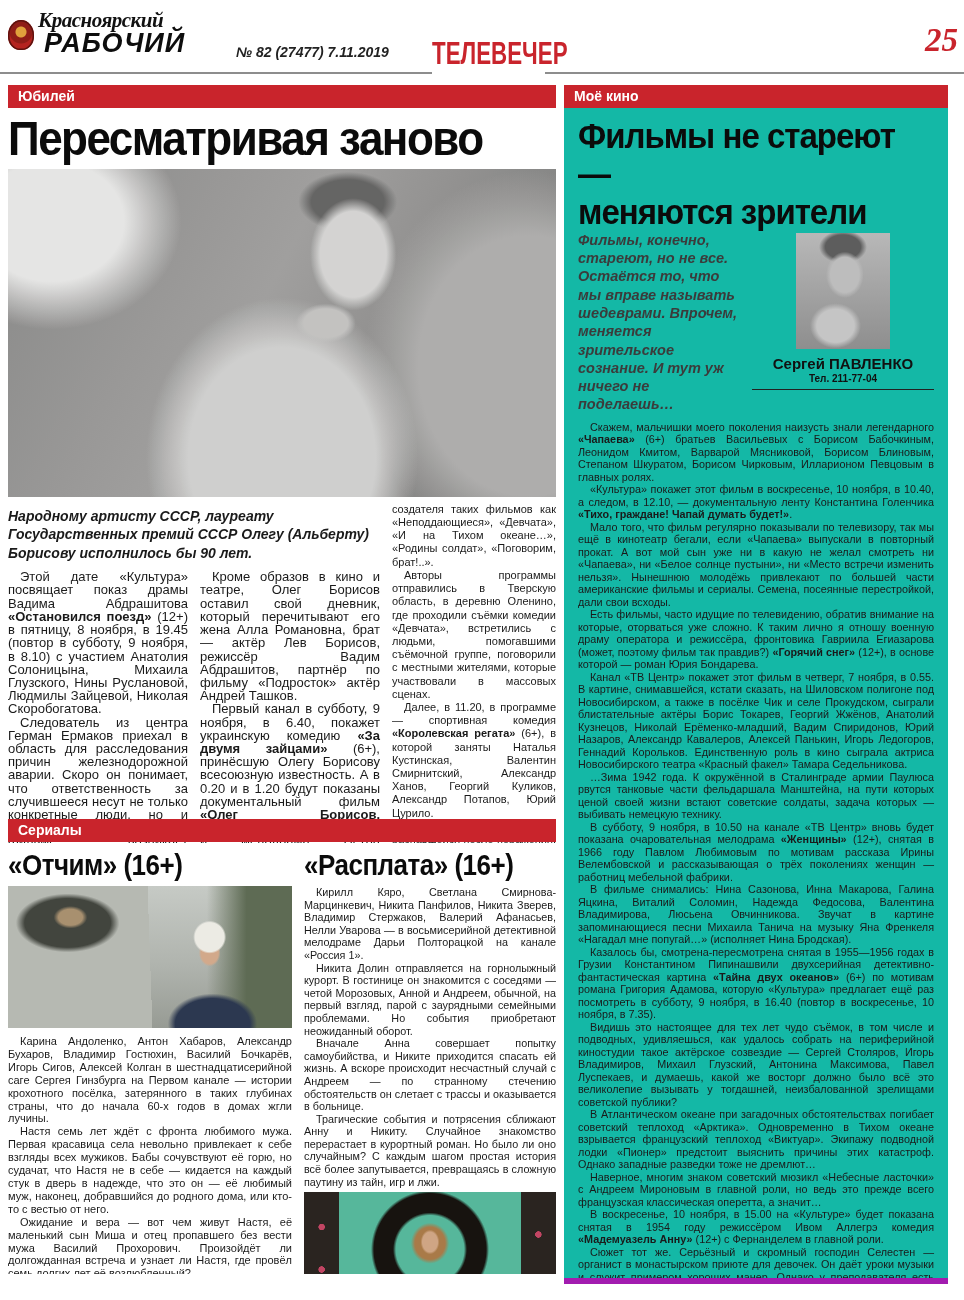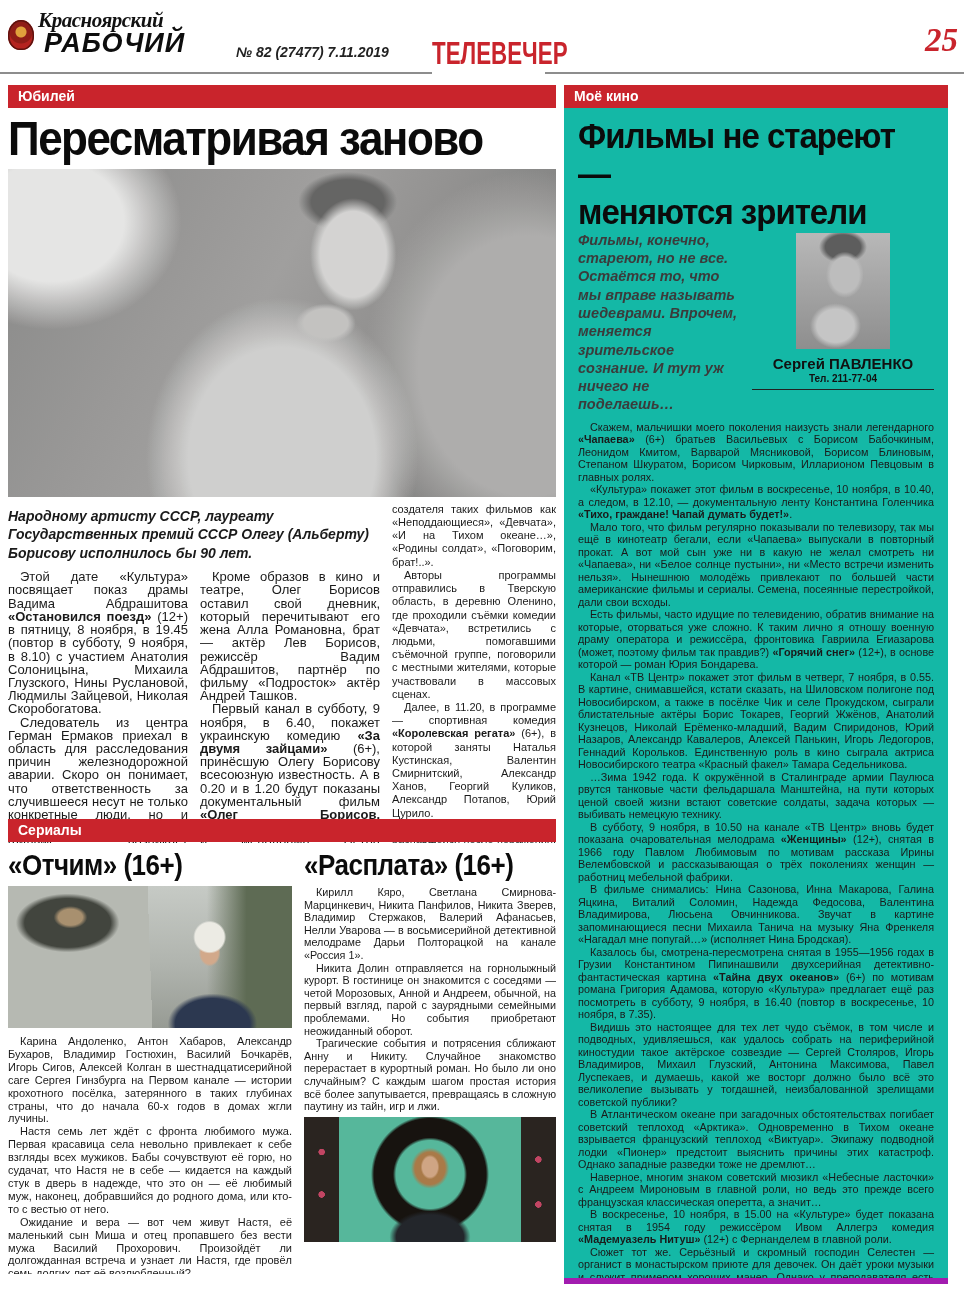--- a/index.html
+++ b/index.html
@@ -154,20 +154,21 @@
           <p>Карина Андоленко, Антон Хабаров, Александр Бухаров, Владимир Гостюхин, Василий Бочкарёв, Игорь Сигов, Алексей Колган в шестнадцатисерийной саге Сергея Гинзбурга на Первом канале — истории крохотного посёлка, затерянного в таких глубинах страны, что до начала 60-х годов в домах жгли лучины.</p>
           <p>Настя семь лет ждёт с фронта любимого мужа. Первая красавица села невольно привлекает к себе взгляды всех мужиков. Бабы сочувствуют её горю, но судачат, что Настя не в себе — кидается на каждый стук в дверь в надежде, что это он — её любимый муж, наконец, добравшийся до родного дома, или кто-то с вестью от него.</p>
           <p>Ожидание и вера — вот чем живут Настя, её маленький сын Миша и отец пропавшего без вести мужа Василий Прохорович. Произойдёт ли долгожданная встреча и узнает ли Настя, где провёл семь долгих лет её возлюбленный?</p>
         </div>
       </div>
       <div class="ser-col-r">
         <div class="ser-title">«Расплата» (16+)</div>
         <div class="ser-txt ras-txt">
           <p>Кирилл Кяро, Светлана Смирнова-Марцинкевич, Никита Панфилов, Никита Зверев, Владимир Стержаков, Валерий Афанасьев, Нелли Уварова — в восьмисерийной детективной мелодраме Дарьи Полторацкой на канале «Россия 1».</p>
           <p>Никита Долин отправляется на горнолыжный курорт. В гостинице он знакомится с соседями — четой Морозовых, Анной и Андреем, обычной, на первый взгляд, парой с заурядными семейными проблемами. Но события приобретают неожиданный оборот.</p>
+          <p>Вначале Анна совершает попытку самоубийства, и Никите приходится спасать ей жизнь. А вскоре происходит несчастный случай с Андреем — по странному стечению обстоятельств он слетает с трассы и оказывается в больнице.</p>
           <p>Трагические события и потрясения сближают Анну и Никиту. Случайное знакомство перерастает в курортный роман. Но было ли оно случайным? С каждым шагом простая история всё более запутывается, превращаясь в сложную паутину из тайн, игр и лжи.</p>
         </div>
         <div class="ras-photo"></div>
       </div>
     </div>
   </div>
 
   <div class="mykino">
     <div class="bar">Моё кино</div>
     <div class="cream">
@@ -188,20 +189,20 @@
         <p>Мало того, что фильм регулярно показывали по телевизору, так мы ещё в кинотеатр бегали, если «Чапаева» выпускали в повторный прокат. А вот мой сын уже ни в какую не желал смотреть ни «Чапаева», ни «Белое солнце пустыни», ни «Место встречи изменить нельзя». Нынешнюю молодёжь привлекают по большей части американские фильмы и сериалы. Семена, посеянные перестройкой, дали свои всходы.</p>
         <p><span>Есть фильмы, часто идущие по телевидению, обратив внимание на которые, оторваться уже сложно. К таким лично я отношу военную драму оператора и режиссёра, фронтовика Гавриила Егиазарова (может, поэтому фильм так правдив?) </span><span class="b">«Горячий снег»</span><span> (12+), в основе которой — роман Юрия Бондарева.</span></p>
         <p>Канал «ТВ Центр» покажет этот фильм в четверг, 7 ноября, в 0.55. В картине, снимавшейся, кстати сказать, на Шиловском полигоне под Новосибирском, а также в посёлке Чик и селе Прокудском, сыграли блистательные актёры Борис Токарев, Георгий Жжёнов, Анатолий Кузнецов, Николай Ерёменко-младший, Вадим Спиридонов, Юрий Назаров, Александр Кавалеров, Алексей Панькин, Игорь Ледогоров, Геннадий Корольков. Единственную роль в кино сыграла актриса Новосибирского театра «Красный факел» Тамара Седельникова.</p>
         <p>…Зима 1942 года. К окружённой в Сталинграде армии Паулюса рвутся танковые части фельдаршала Манштейна, на пути которых ценой своей жизни встают советские солдаты, задача которых — выбивать немецкую технику.</p>
         <p><span>В субботу, 9 ноября, в 10.50 на канале «ТВ Центр» вновь будет показана очаровательная мелодрама </span><span class="b">«Женщины»</span><span> (12+), снятая в 1966 году Павлом Любимовым по мотивам рассказа Ирины Велембовской и рассказывающая о трёх поколениях женщин — работниц мебельной фабрики.</span></p>
         <p>В фильме снимались: Нина Сазонова, Инна Макарова, Галина Яцкина, Виталий Соломин, Надежда Федосова, Валентина Владимирова, Люсьена Овчинникова. Звучат в картине запоминающиеся песни Михаила Танича на музыку Яна Френкеля «Нагадал мне попугай…» (исполняет Нина Бродская).</p>
         <p><span>Казалось бы, смотрена-пересмотрена снятая в 1955—1956 годах в Грузии Константином Пипинашвили двухсерийная детективно-фантастическая картина </span><span class="b">«Тайна двух океанов»</span><span> (6+) по мотивам романа Григория Адамова, которую «Культура» предлагает ещё раз посмотреть в субботу, 9 ноября, в 16.40 (повтор в воскресенье, 10 ноября, в 7.35).</span></p>
         <p>Видишь это настоящее для тех лет чудо съёмок, в том числе и подводных, удивляешься, как удалось собрать на периферийной киностудии такое актёрское созвездие — Сергей Столяров, Игорь Владимиров, Михаил Глузский, Антонина Максимова, Павел Луспекаев, и думаешь, какой же восторг должно было всё это великолепие вызывать у тогдашней, неизбалованной зрелищами советской публики?</p>
         <p>В Атлантическом океане при загадочных обстоятельствах погибает советский теплоход «Арктика». Одновременно в Тихом океане взрывается французский теплоход «Виктуар». Экипажу подводной лодки «Пионер» предстоит выяснить причины этих катастроф. Однако западные разведки тоже не дремлют…</p>
         <p>Наверное, многим знаком советский мюзикл «Небесные ласточки» с Андреем Мироновым в главной роли, но ведь это прежде всего французская классическая оперетта, а значит…</p>
-        <p><span>В воскресенье, 10 ноября, в 15.00 на «Культуре» будет показана снятая в 1954 году режиссёром Ивом Аллегрэ комедия </span><span class="b">«Мадемуазель Нитуш»</span><span> (12+) с Фернанделем в главной роли.</span></p>
+        <p><span>В воскресенье, 10 ноября, в 15.00 на «Культуре» будет показана снятая в 1954 году режиссёром Ивом Аллегрэ комедия </span><span class="b">«Мадемуазель Анну»</span><span> (12+) с Фернанделем в главной роли.</span></p>
         <p>Сюжет тот же. Серьёзный и скромный господин Селестен — органист в монастырском приюте для девочек. Он даёт уроки музыки и служит примером хороших манер. Однако у преподавателя есть своя большая «маленькая тайна». По вечерам строгий Селестен превращается в озорного мсье Флоридора — проказника и сочинителя весёлых оперетт.</p>
 
       </div>
     </div>
   </div>
 
 </div>
 
 </body></html>

